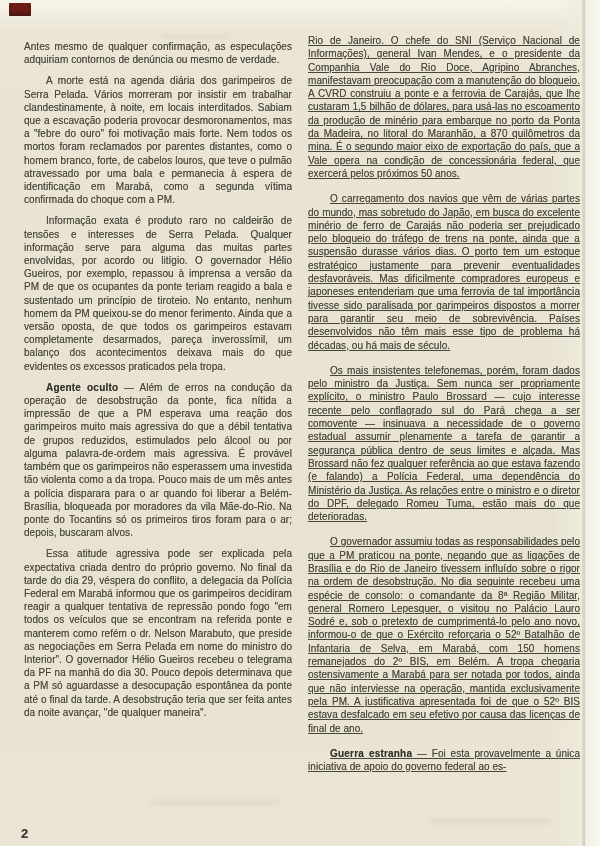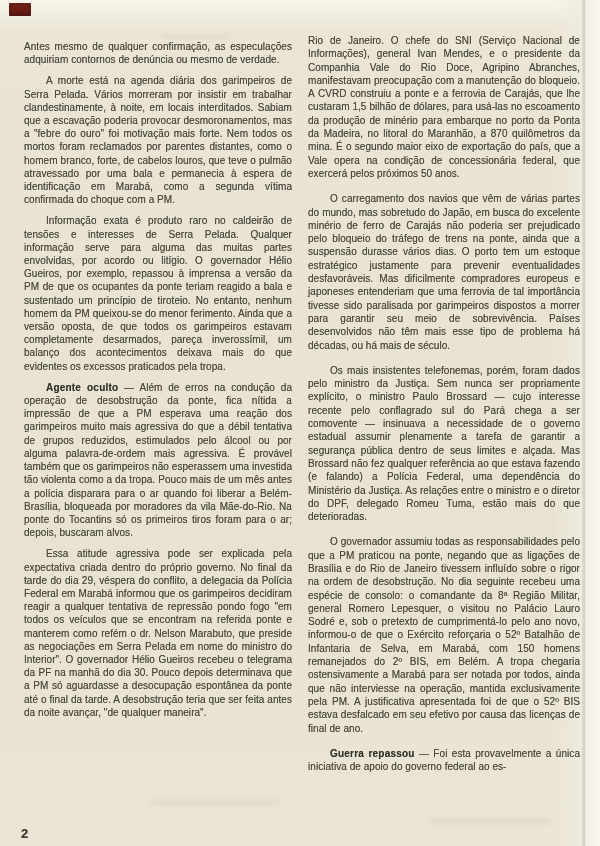--- a/index.html
+++ b/index.html
@@ -32,21 +32,21 @@
     font-size:10px;
     letter-spacing:.05px;
   }
   .col p{
     margin:0;
     text-align:justify;
     text-shadow:0 0 .35px rgba(70,64,52,.55);
   }
   .col-left{left:24px;top:40px;width:268px;}
   .col-left p{line-height:13.2px;margin-bottom:8px;}
-  .col-right{left:308px;top:34px;width:272px;}
+  .col-right{left:308px;top:34px;width:272px;text-decoration:underline;}
   .col-right p{line-height:13.3px;margin-bottom:12px;}
   .col p.indent{text-indent:22px;}
   .col p b{color:#34312b;letter-spacing:.2px;}
   .page-number{
     position:absolute;left:21px;top:826px;
     font-size:13px;font-weight:bold;color:#3d3a34;
     text-shadow:0 0 .4px rgba(50,46,38,.6);
   }
 </style>
 </head>
@@ -68,16 +68,16 @@
     <p class="indent"><span>A morte está na agenda diária dos garimpeiros de Serra Pelada. Vários morreram por insistir em trabalhar clandestinamente, à noite, em locais interditados. Sabiam que a escavação poderia provocar desmoronamentos, mas a "febre do ouro" foi motivação mais forte. Nem todos os mortos foram reclamados por parentes distantes, como o homem branco, forte, de cabelos louros, que teve o pulmão atravessado por uma bala e permanecia à espera de identificação em Marabá, como a segunda vítima confirmada do choque com a PM.</span></p>
     <p class="indent"><span>Informação exata é produto raro no caldeirão de tensões e interesses de Serra Pelada. Qualquer informação serve para alguma das muitas partes envolvidas, por acordo ou litígio. O governador Hélio Gueiros, por exemplo, repassou à imprensa a versão da PM de que os ocupantes da ponte teriam reagido a bala e sustentado um princípio de tiroteio. No entanto, nenhum homem da PM queixou-se do menor ferimento. Ainda que a versão oposta, de que todos os garimpeiros estavam completamente desarmados, pareça inverossímil, um balanço dos acontecimentos deixava mais do que evidentes os excessos praticados pela tropa.</span></p>
     <p class="indent"><b>Agente oculto</b><span> — Além de erros na condução da operação de desobstrução da ponte, fica nítida a impressão de que a PM esperava uma reação dos garimpeiros muito mais agressiva do que a débil tentativa de grupos reduzidos, estimulados pelo álcool ou por alguma palavra-de-ordem mais agressiva. É provável também que os garimpeiros não esperassem uma investida tão violenta como a da tropa. Pouco mais de um mês antes a polícia disparara para o ar quando foi liberar a Belém-Brasília, bloqueada por moradores da vila Mãe-do-Rio. Na ponte do Tocantins só os primeiros tiros foram para o ar; depois, buscaram alvos.</span></p>
     <p class="indent"><span>Essa atitude agressiva pode ser explicada pela expectativa criada dentro do próprio governo. No final da tarde do dia 29, véspera do conflito, a delegacia da Polícia Federal em Marabá informou que os garimpeiros decidiram reagir a qualquer tentativa de repressão pondo fogo "em todos os veículos que se encontram na referida ponte e manterem como refém o dr. Nelson Marabuto, que preside as negociações em Serra Pelada em nome do ministro do Interior". O governador Hélio Gueiros recebeu o telegrama da PF na manhã do dia 30. Pouco depois determinava que a PM só aguardasse a desocupação espontânea da ponte até o final da tarde. A desobstrução teria que ser feita antes da noite avançar, "de qualquer maneira".</span></p>
   </div>
 <div class="col col-right" style="color: rgb(71, 68, 57);">
     <p><span>Rio de Janeiro. O chefe do SNI (Serviço Nacional de Informações), general Ivan Mendes, e o presidente da Companhia Vale do Rio Doce, Agripino Abranches, manifestavam preocupação com a manutenção do bloqueio. A CVRD construiu a ponte e a ferrovia de Carajás, que lhe custaram 1,5 bilhão de dólares, para usá-las no escoamento da produção de minério para embarque no porto da Ponta da Madeira, no litoral do Maranhão, a 870 quilômetros da mina. É o segundo maior eixo de exportação do país, que a Vale opera na condição de concessionária federal, que exercerá pelos próximos 50 anos.</span></p>
     <p class="indent"><span>O carregamento dos navios que vêm de várias partes do mundo, mas sobretudo do Japão, em busca do excelente minério de ferro de Carajás não poderia ser prejudicado pelo bloqueio do tráfego de trens na ponte, ainda que a suspensão durasse vários dias. O porto tem um estoque estratégico justamente para prevenir eventualidades desfavoráveis. Mas dificilmente compradores europeus e japoneses entenderiam que uma ferrovia de tal importância tivesse sido paralisada por garimpeiros dispostos a morrer para garantir seu meio de sobrevivência. Países desenvolvidos não têm mais esse tipo de problema há décadas, ou há mais de século.</span></p>
     <p class="indent"><span>Os mais insistentes telefonemas, porém, foram dados pelo ministro da Justiça. Sem nunca ser propriamente explícito, o ministro Paulo Brossard — cujo interesse recente pelo conflagrado sul do Pará chega a ser comovente — insinuava a necessidade de o governo estadual assumir plenamente a tarefa de garantir a segurança pública dentro de seus limites e alçada. Mas Brossard não fez qualquer referência ao que estava fazendo (e falando) a Polícia Federal, uma dependência do Ministério da Justiça. As relações entre o ministro e o diretor do DPF, delegado Romeu Tuma, estão mais do que deterioradas.</span></p>
     <p class="indent"><span>O governador assumiu todas as responsabilidades pelo que a PM praticou na ponte, negando que as ligações de Brasília e do Rio de Janeiro tivessem influído sobre o rigor na ordem de desobstrução. No dia seguinte recebeu uma espécie de consolo: o comandante da 8ª Região Militar, general Romero Lepesquer, o visitou no Palácio Lauro Sodré e, sob o pretexto de cumprimentá-lo pelo ano novo, informou-o de que o Exército reforçaria o 52º Batalhão de Infantaria de Selva, em Marabá, com 150 homens remanejados do 2º BIS, em Belém. A tropa chegaria ostensivamente a Marabá para ser notada por todos, ainda que não interviesse na operação, mantida exclusivamente pela PM. A justificativa apresentada foi de que o 52º BIS estava desfalcado em seu efetivo por causa das licenças de final de ano.</span></p>
-    <p class="indent"><b>Guerra repassou</b><span> — Foi esta provavelmente a única iniciativa de apoio do governo federal ao es-</span></p>
+    <p class="indent"><b>Guerra estranha</b><span> — Foi esta provavelmente a única iniciativa de apoio do governo federal ao es-</span></p>
   </div>
 
 <div class="page-number">2</div>
 
 </body></html>

